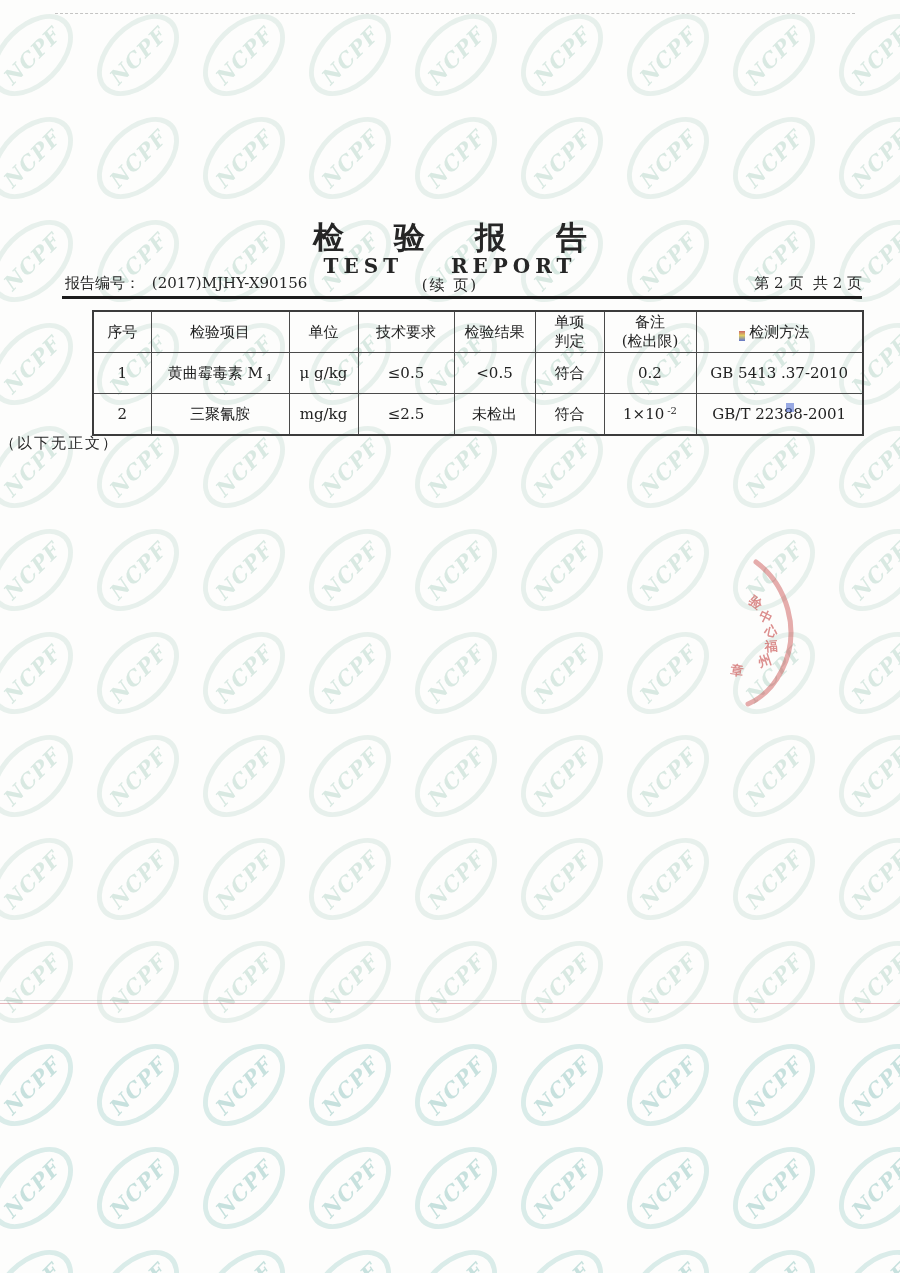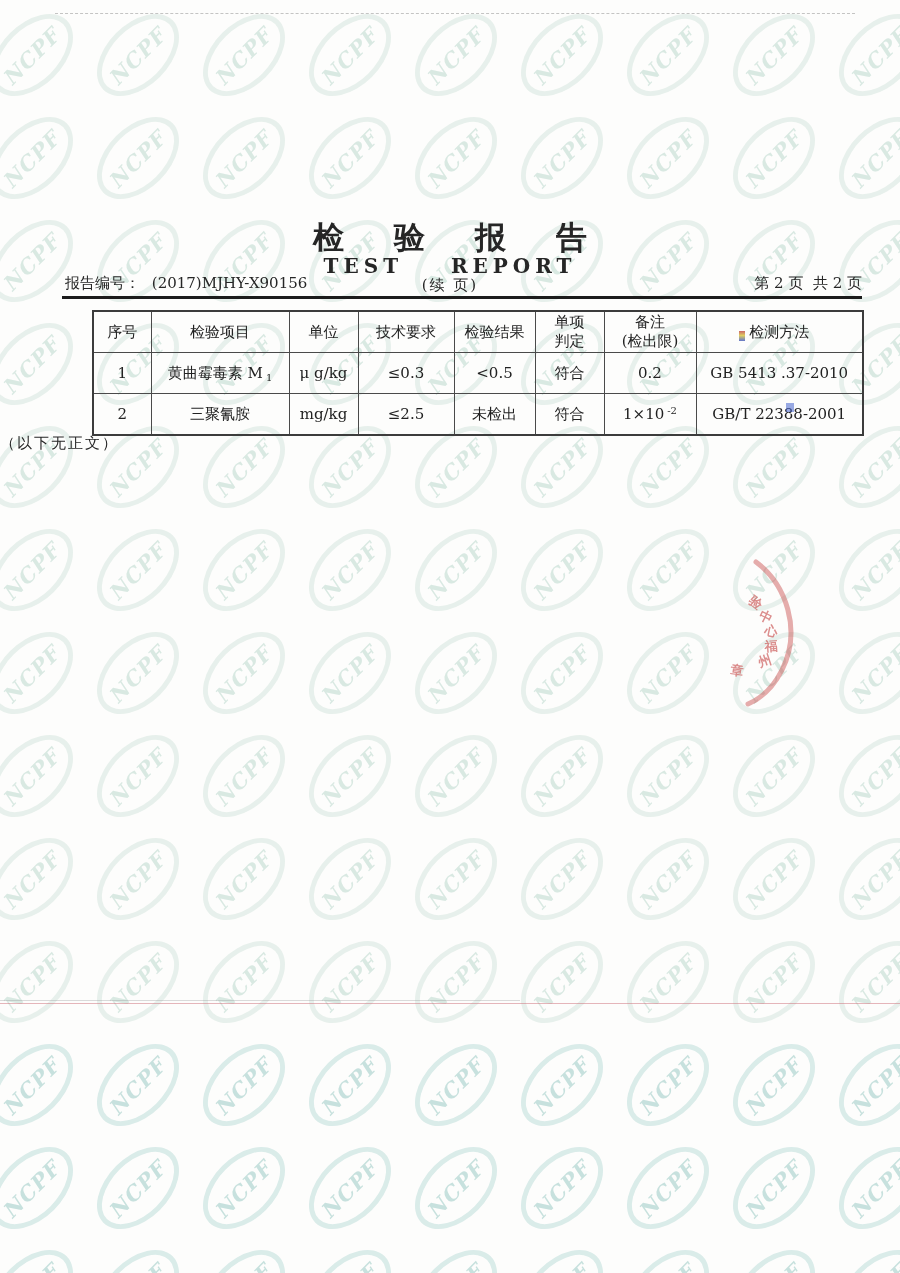--- a/index.html
+++ b/index.html
@@ -521,21 +521,21 @@
       <td class="pre2">单项
 判定</td>
       <td class="pre2">备注
 (检出限)</td>
       <td>检测方法</td>
     </tr>
     <tr class="data">
       <td>1</td>
       <td class="item-cell"><span>黄曲霉毒素 M</span><sub class="isub">1</sub></td>
       <td>μ g/kg</td>
-      <td>≤0.3</td>
+      <td>≤0.5</td>
       <td>&lt;0.5</td>
       <td>符合</td>
       <td>0.2</td>
       <td>GB 5413 .37-2010</td>
     </tr>
     <tr class="data">
       <td>2</td>
       <td class="item-cell"><span>三聚氰胺</span></td>
       <td>mg/kg</td>
       <td>≤2.5</td>

